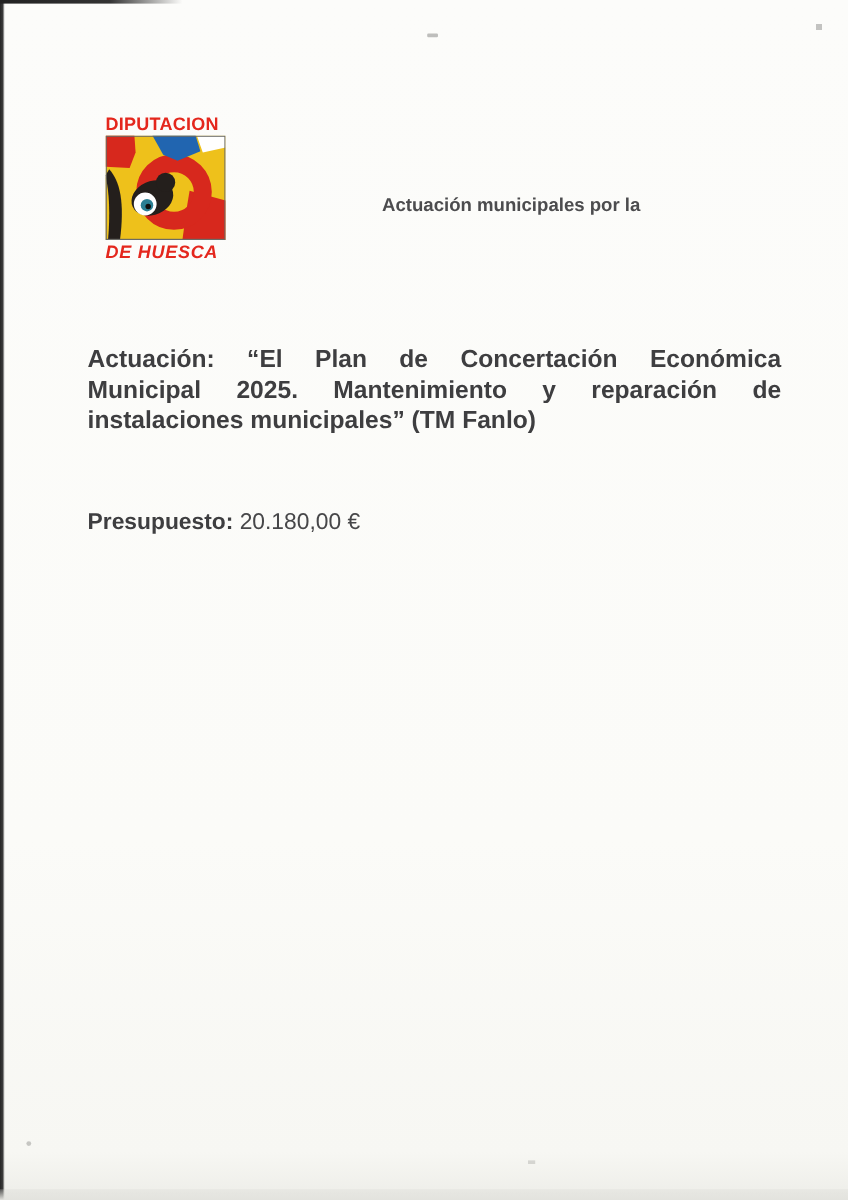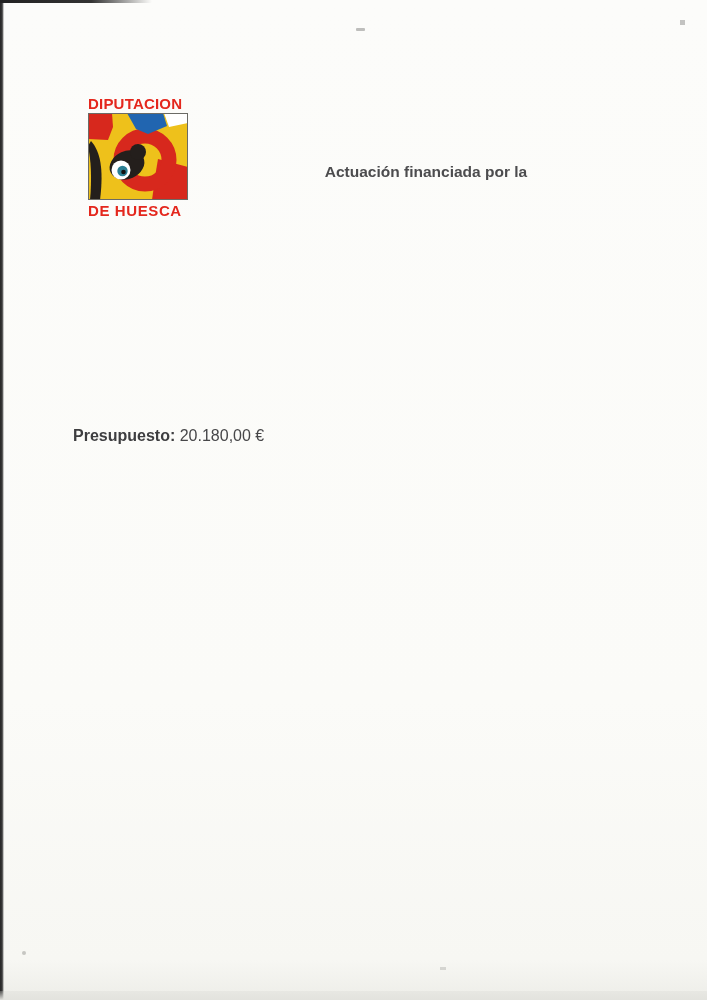--- a/index.html
+++ b/index.html
@@ -37,41 +37,41 @@
 
   
   .logo-block { position: absolute; left: 88px; top: 96px; width: 104px; }
   .logo-title {
     font-weight: 700; font-size: 15px; letter-spacing: 0.2px;
     color: #e4271d; white-space: nowrap; line-height: 16px;
   }
   .logo-art { display: block; margin-top: 1px; }
   .logo-sub {
     font-weight: 700; font-size: 15px; letter-spacing: 0.6px;
-    color: #e4271d; white-space: nowrap; margin-top: 3px; line-height: 16px;
+    color: #e4271d; white-space: nowrap; margin-top: 3px; line-height: 16px; font-style: italic;
   }
 
   
   .fund-header {
     position: absolute; left: 272px; top: 161px; width: 308px;
     text-align: center; color: #4c4c4e; font-weight: 700;
     font-size: 15.5px; line-height: 21px;
   }
 
   
   .action-par {
     position: absolute; left: 73px; top: 287px; width: 578px;
     color: #3e3e40; font-weight: 700; font-size: 20.5px; line-height: 25.5px;
   }
   .action-par .jline { text-align: justify; text-align-last: justify; }
   .action-par .lline { text-align: left; }
 
   .amount-line {
     position: absolute; left: 73px; white-space: nowrap;
-    font-size: 16px; color: #3e3e40; line-height: 24px;
+    font-size: 19px; color: #3e3e40; line-height: 24px;
   }
   .amount-line .lbl { font-weight: 700; }
   .amount-line .val { font-weight: 400; color: #474749; }
   .budget { top: 424px; }
   .grant  { top: 505px; }
 </style>
 </head>
 <body>
 
 <div class="page">
@@ -110,23 +110,28 @@
       <circle cx="33" cy="57" r="9.5" fill="#ffffff"></circle>
       <circle cx="34.5" cy="58" r="5.2" fill="#2b7f93"></circle>
       <circle cx="35.5" cy="59" r="2.3" fill="#10100f"></circle>
 
       <rect x="0.5" y="0.5" width="99" height="86" fill="none" stroke="#6b6b66" stroke-width="1"></rect>
     </svg>
     <div class="logo-sub">DE HUESCA</div>
   </div>
 
   <div class="fund-header">
-    <div>Actuación financiada por la</div>
+    <div>Actuación municipales por la</div>
   </div>
 
+  <div class="action-par">
+    <div class="jline">Actuación: “El Plan de Concertación Económica</div>
+    <div class="jline">Municipal 2025. Mantenimiento y reparación de</div>
+    <div class="lline">instalaciones municipales” (TM Fanlo)</div>
+  </div>
 
   <div class="amount-line budget">
     <span class="lbl">Presupuesto:</span>
     <span class="val">20.180,00 €</span>
   </div>
 
 
 </div>
 
 </body></html>

